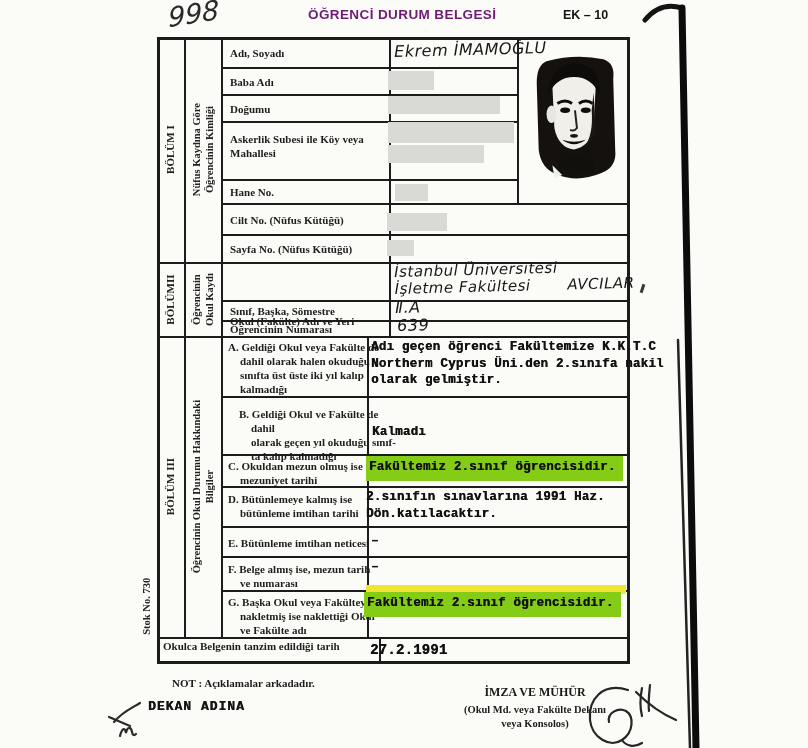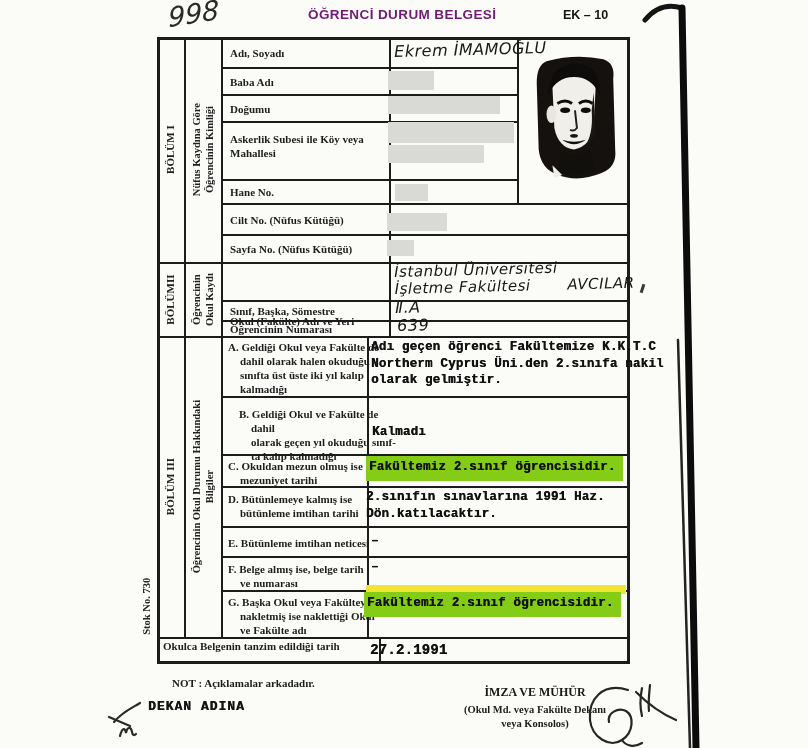--- a/index.html
+++ b/index.html
@@ -145,21 +145,21 @@
 sınıfta üst üste iki yıl kalıp
 kalmadığı</div>
   <div class="abs lbl hang" style="left:228px;top:407px;width:150px;margin-left:11px;">B. Geldiği Okul ve Fakülte de dahil
 olarak geçen yıl okuduğu sınıf-
 ta kalıp kalmadığı</div>
   <div class="abs lbl hang" style="left:228px;top:459px;width:145px;">C. Okuldan mezun olmuş ise
 mezuniyet tarihi</div>
   <div class="abs lbl hang" style="left:228px;top:492px;width:145px;">D. Bütünlemeye kalmış ise
 bütünleme imtihan tarihi</div>
   <div class="abs lbl hang" style="left:228px;top:536px;width:145px;">E. Bütünleme imtihan neticesi</div>
-  <div class="abs lbl hang" style="left:228px;top:562px;width:145px;">F. Belge almış ise, belge tarih
+  <div class="abs lbl hang" style="left:228px;top:562px;width:145px;">F. Belge almış ise, mezun tarih
 ve numarası</div>
   <div class="abs lbl hang" style="left:228px;top:595px;width:145px;">G. Başka Okul veya Fakülteye
 nakletmiş ise naklettiği Okul
 ve Fakülte adı</div>
 
   <div class="abs type" style="left:371px;top:339px;">Adı geçen öğrenci Fakültemize K.K.T.C
 Northerm Cyprus Üni.den 2.sınıfa nakil
 olarak gelmiştir.</div>
   <div class="abs type" style="left:372px;top:424px;">Kalmadı</div>
   <div class="abs" style="left:366px;top:456px;"><span class="type hl">Fakültemiz 2.sınıf öğrencisidir.</span></div>

